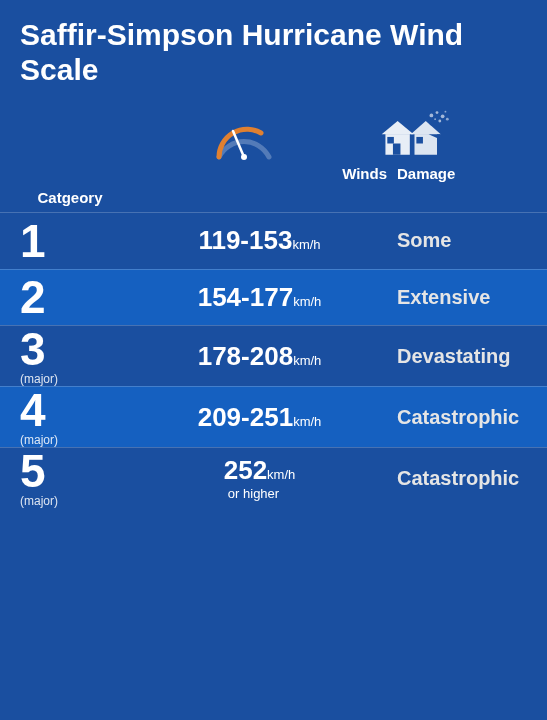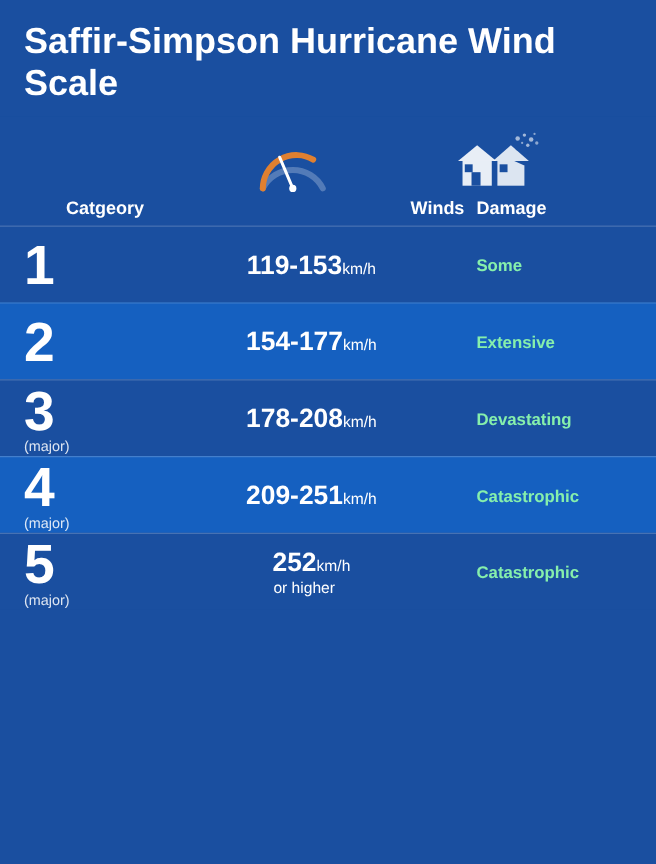--- a/index.html
+++ b/index.html
@@ -40,21 +40,21 @@
       background: #1a4fa0;
     }
 
     .col-header {
       color: white;
       font-size: 15px;
       font-weight: 700;
       text-align: center;
     }
 
-    .col-cat { flex: 0 0 120px; text-align: right; padding-left: 20px; }
+    .col-cat { flex: 0 0 120px; text-align: center; padding-left: 20px; margin-top: 24px; }
     .col-winds { flex: 1; text-align: right; }
     .col-damage { flex: 0 0 160px; text-align: left; padding-left: 10px; }
 
     
     .table-body {
       flex: 1;
       display: flex;
       flex-direction: column;
     }
 
@@ -95,41 +95,41 @@
       font-weight: 400;
     }
 
     .cell-winds {
       flex: 1;
       text-align: center;
       color: white;
     }
 
     .wind-main {
-      font-size: 22px;
+      font-size: 26px;
       font-weight: 700;
       margin-left: 12px;
     }
 
     .wind-unit {
       font-size: 13px;
       font-weight: 400;
     }
 
     .wind-or {
       font-size: 13px;
       display: block;
       font-weight: 400;
     }
 
     .cell-damage {
       flex: 0 0 160px;
       padding-left: 10px;
-      color: #86efac;
-      font-size: 14px;
+      color: #e5e5e5;
+      font-size: 20px;
       font-weight: 600;
     }
 
     
     .footer {
       background: white;
       padding: 6px 14px;
       font-size: 12px;
       color: #333;
       font-style: italic;

